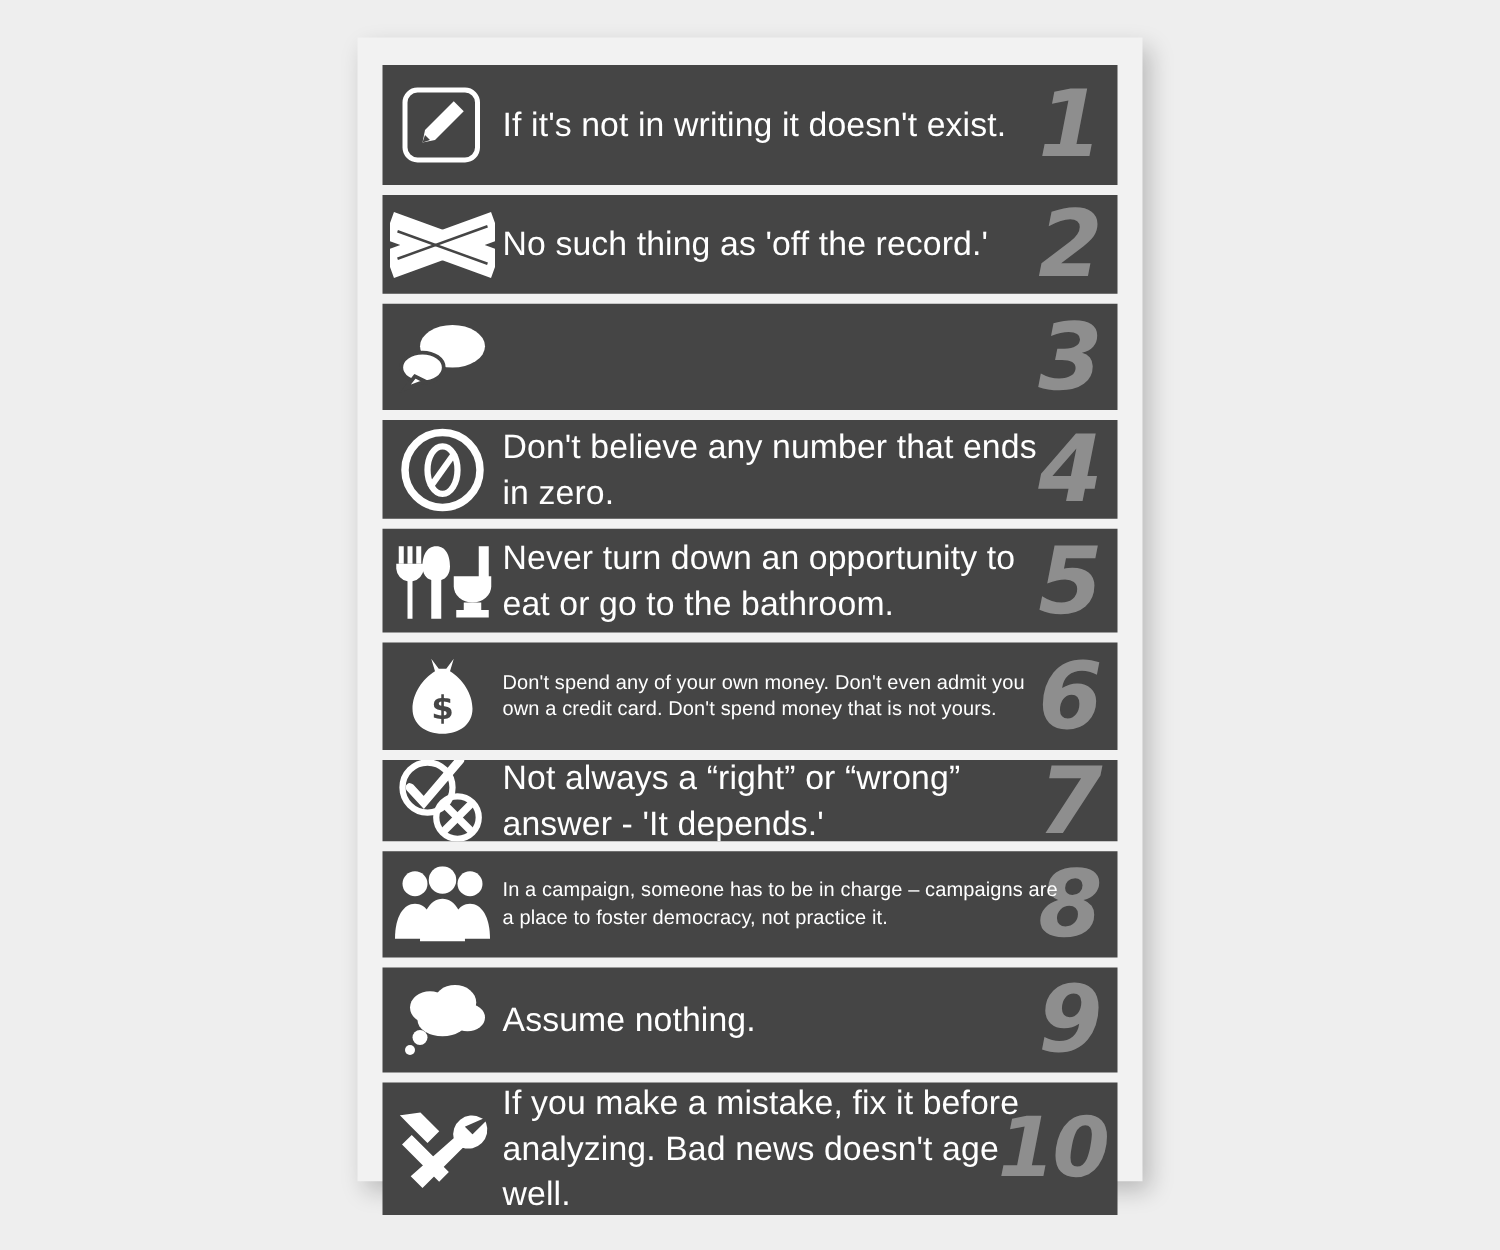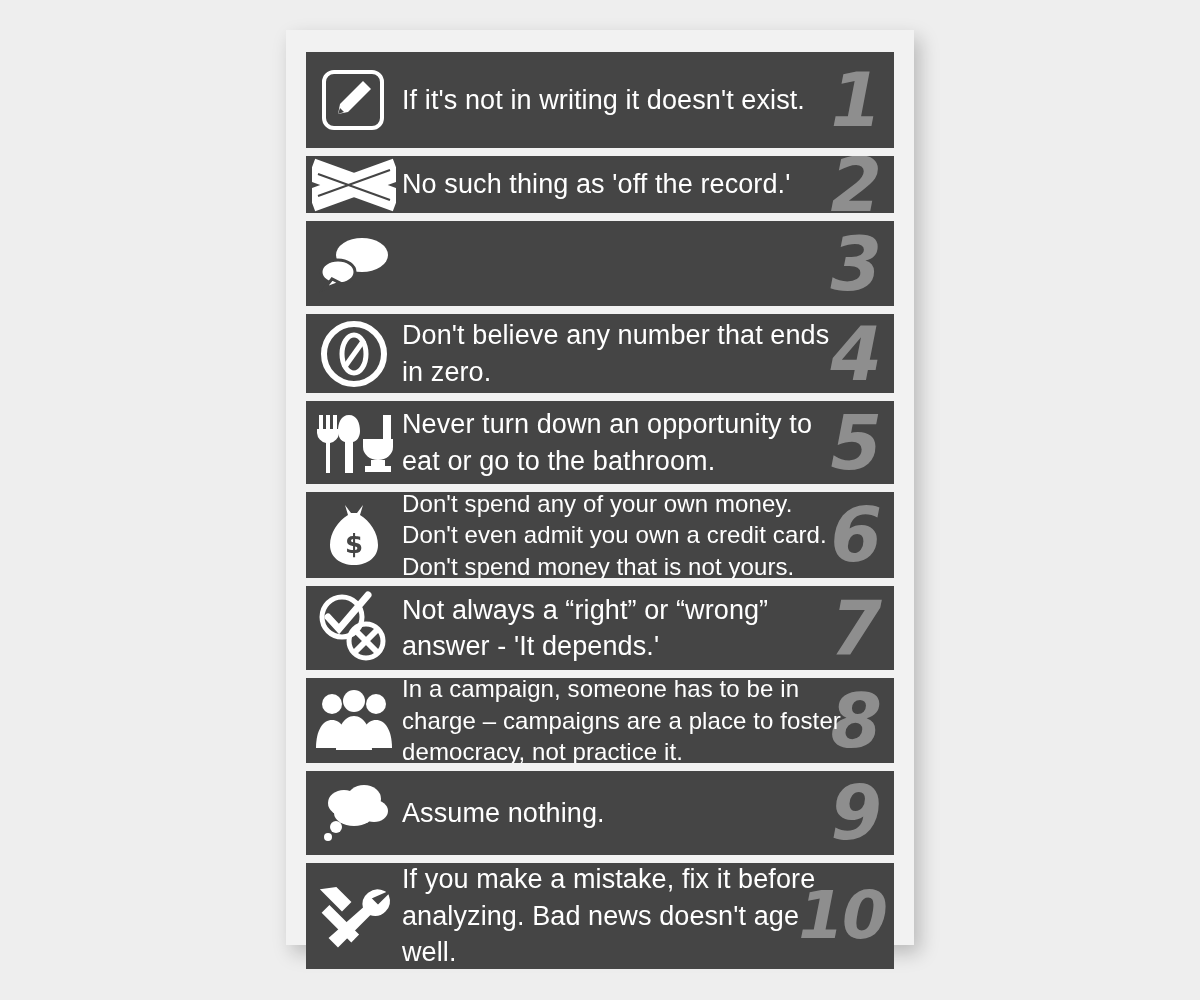--- a/index.html
+++ b/index.html
@@ -60,21 +60,21 @@
     color: #ffffff;
     font-size: 27px;
     line-height: 1.35;
     letter-spacing: 0.1px;
     padding-right: 46px;
     z-index: 2;
     position: relative;
   }
 
   .rule-text.small {
-    font-size: 24px;
+    font-size: 16px;
     line-height: 1.32;
   }
 
   .rule-number {
     position: absolute;
     right: 14px;
     top: 50%;
     transform: translateY(-50%);
     font-family: "DejaVu Sans", sans-serif;
     font-weight: bold;
@@ -103,21 +103,21 @@
         <svg width="72" height="68" viewBox="0 0 72 68">
           <rect x="6" y="6" width="58" height="56" rx="10" ry="10" fill="none" stroke="#ffffff" stroke-width="4"></rect>
           <path d="M20 48 L22 38 L45 15 L53 23 L30 46 Z" fill="#ffffff"></path>
           <path d="M20 48 L26 46 L22 42 Z" fill="#454545"></path>
         </svg>
       </div>
       <div class="rule-text">If it's not in writing it doesn't exist.</div>
       <div class="rule-number">1</div>
     </div>
 
-    <div class="rule-row" style="height:57px">
+    <div class="rule-row" style="height:79px">
       <div class="rule-icon">
         <svg width="84" height="64" viewBox="0 0 84 64">
           <g stroke="#ffffff" stroke-width="3" fill="#ffffff">
             <rect x="-2" y="22" width="88" height="20" transform="rotate(20 42 32)"></rect>
             <rect x="-2" y="22" width="88" height="20" transform="rotate(-20 42 32)" fill="#ffffff" stroke="#ffffff"></rect>
           </g>
           <g stroke="#454545" stroke-width="2" fill="none">
             <line x1="6" y1="21" x2="78" y2="47"></line>
             <line x1="6" y1="43" x2="78" y2="17"></line>
           </g>
@@ -175,21 +175,21 @@
       <div class="rule-icon">
         <svg width="62" height="68" viewBox="0 0 62 68">
           <path d="M22 4 l6 8 h6 l6 -8 l-3 10 c10 6 18 18 18 30 c0 12 -10 20 -24 20 s-24 -8 -24 -20 c0 -12 8 -24 18 -30 z" fill="#ffffff"></path>
           <text x="31" y="52" font-family="DejaVu Sans, sans-serif" font-size="26" font-weight="bold" fill="#454545" text-anchor="middle">$</text>
         </svg>
       </div>
       <div class="rule-text small">Don't spend any of your own money. Don't even admit you own a credit card. Don't spend money that is not yours.</div>
       <div class="rule-number">6</div>
     </div>
 
-    <div class="rule-row" style="height:84px">
+    <div class="rule-row" style="height:65px">
       <div class="rule-icon">
         <svg width="84" height="74" viewBox="0 0 84 74">
           <circle cx="30" cy="26" r="20" fill="none" stroke="#ffffff" stroke-width="5"></circle>
           <path d="M16 26 L27 38 L56 4" fill="none" stroke="#ffffff" stroke-width="7" stroke-linecap="round"></path>
           <circle cx="54" cy="50" r="17" fill="none" stroke="#ffffff" stroke-width="5"></circle>
           <line x1="44" y1="40" x2="64" y2="60" stroke="#ffffff" stroke-width="6" stroke-linecap="round"></line>
           <line x1="64" y1="40" x2="44" y2="60" stroke="#ffffff" stroke-width="6" stroke-linecap="round"></line>
         </svg>
       </div>
       <div class="rule-text">Not always a “right” or “wrong” answer - 'It depends.'</div>

